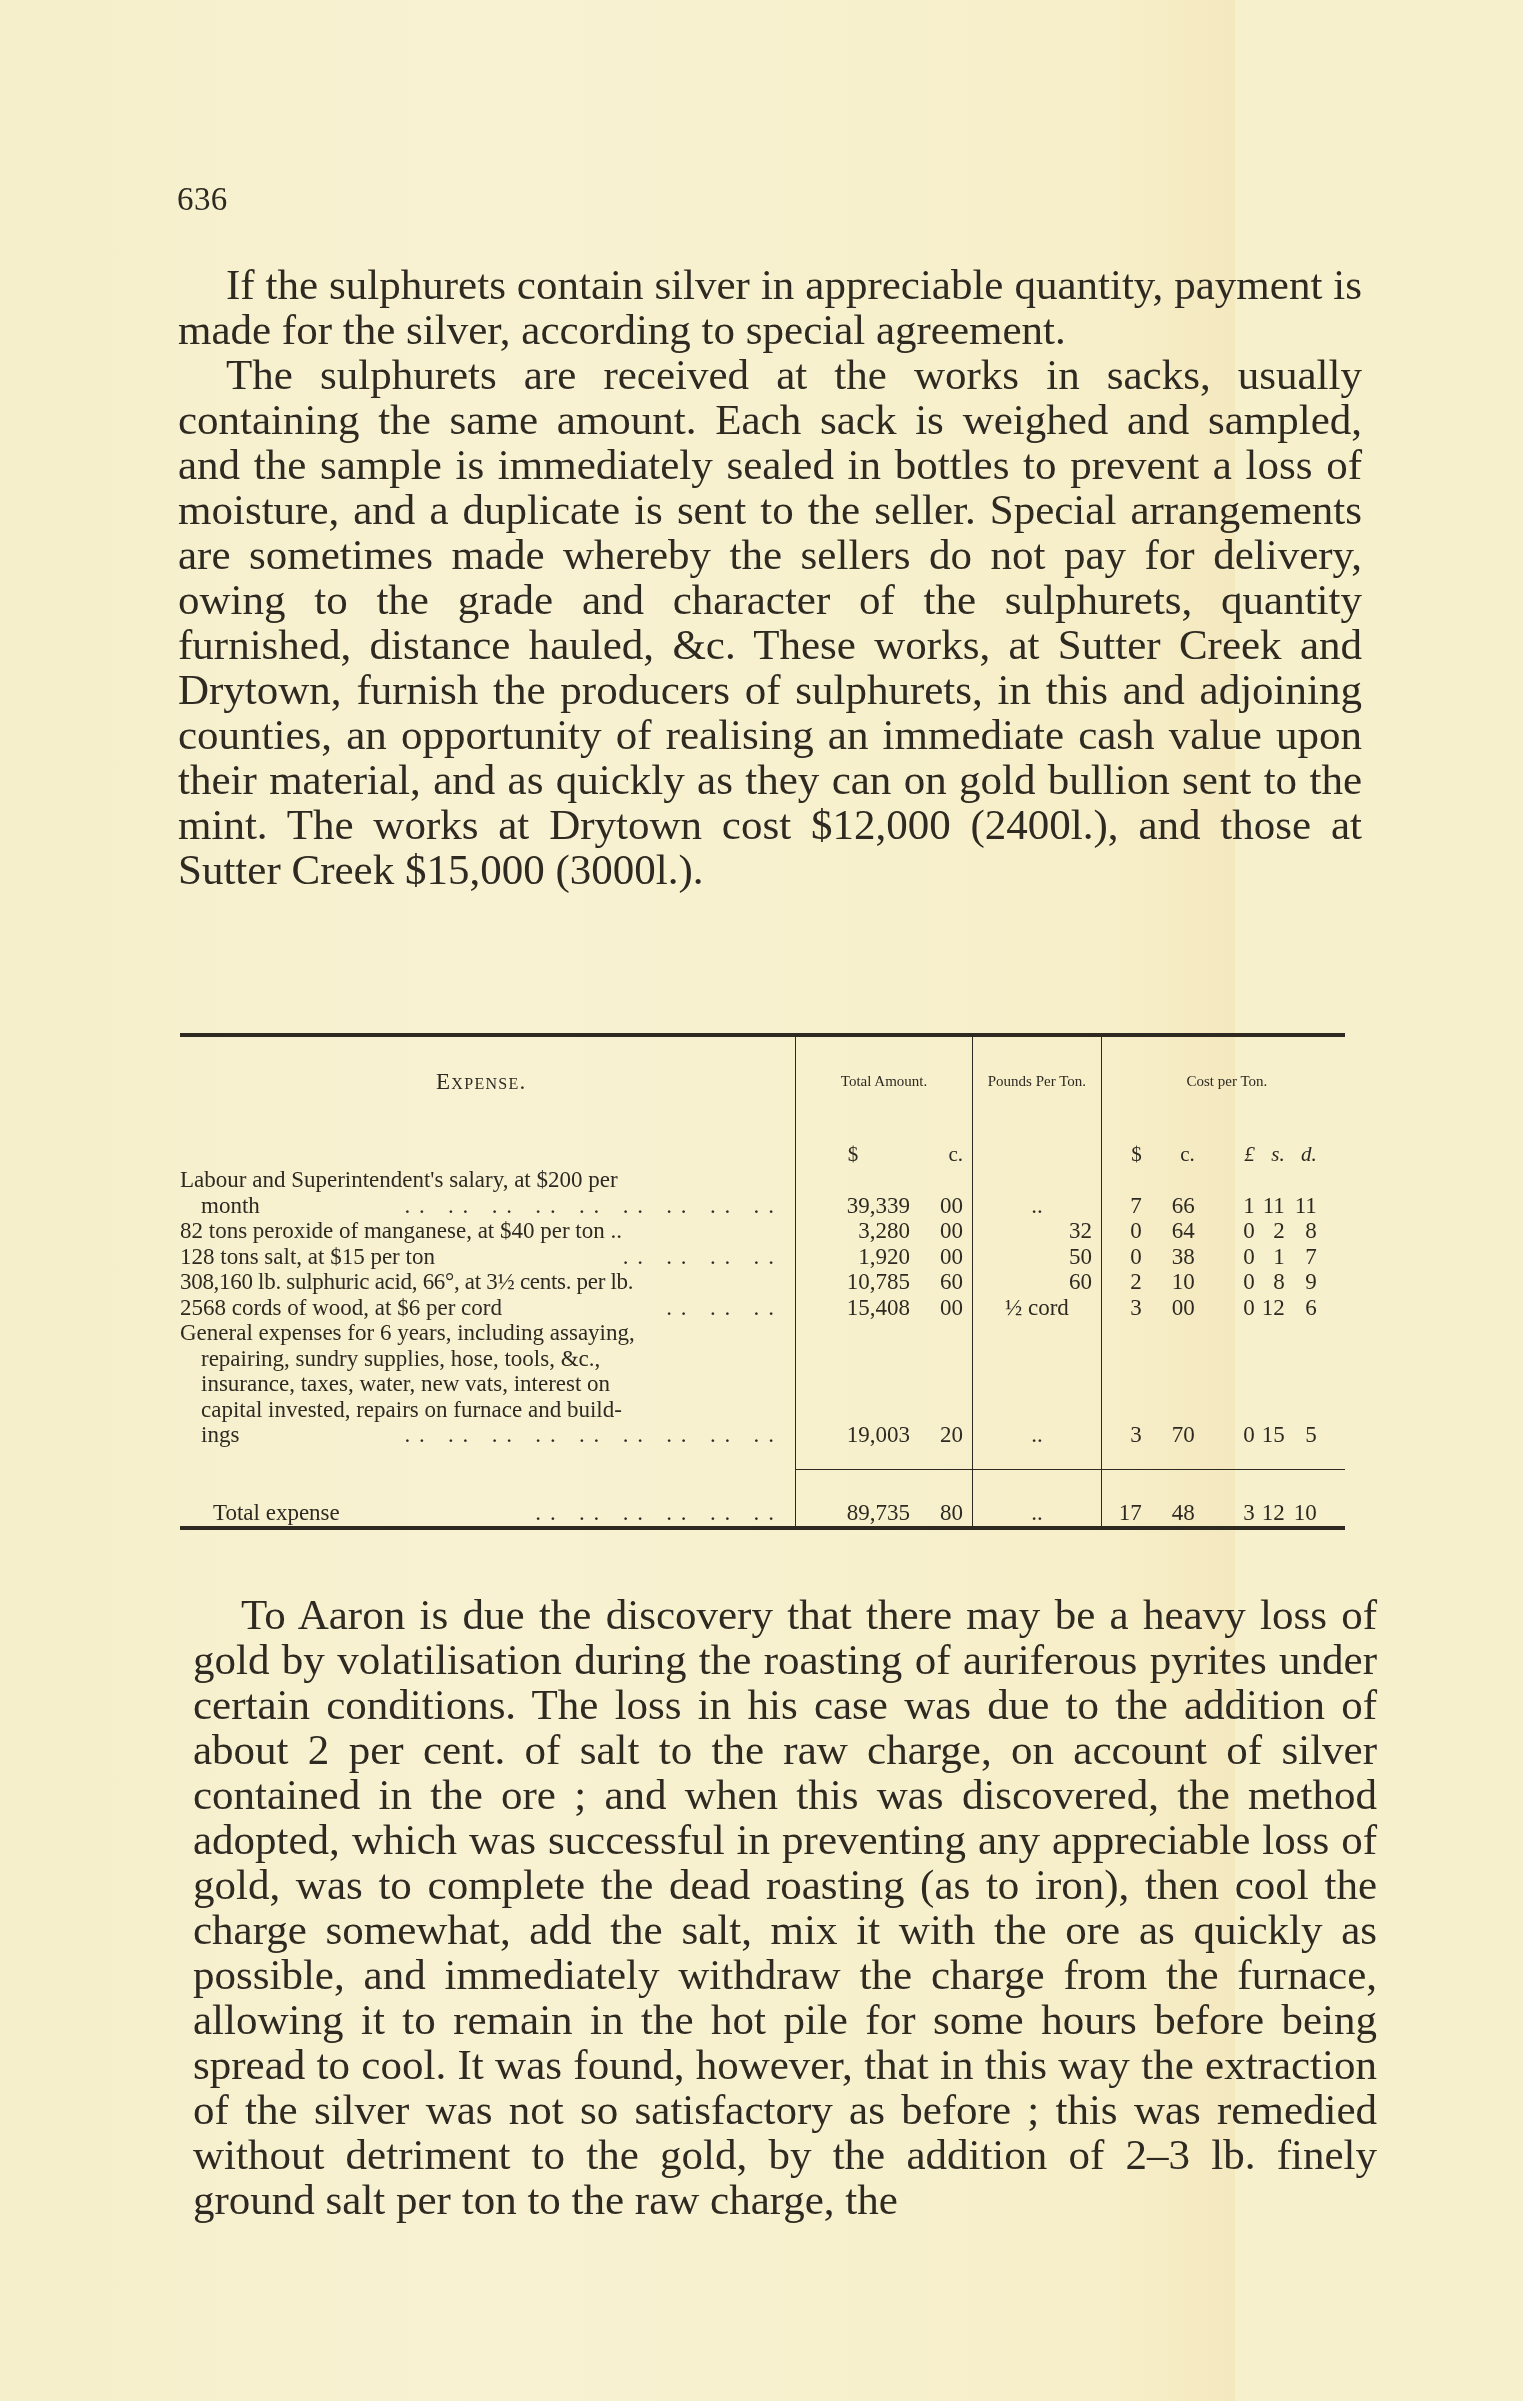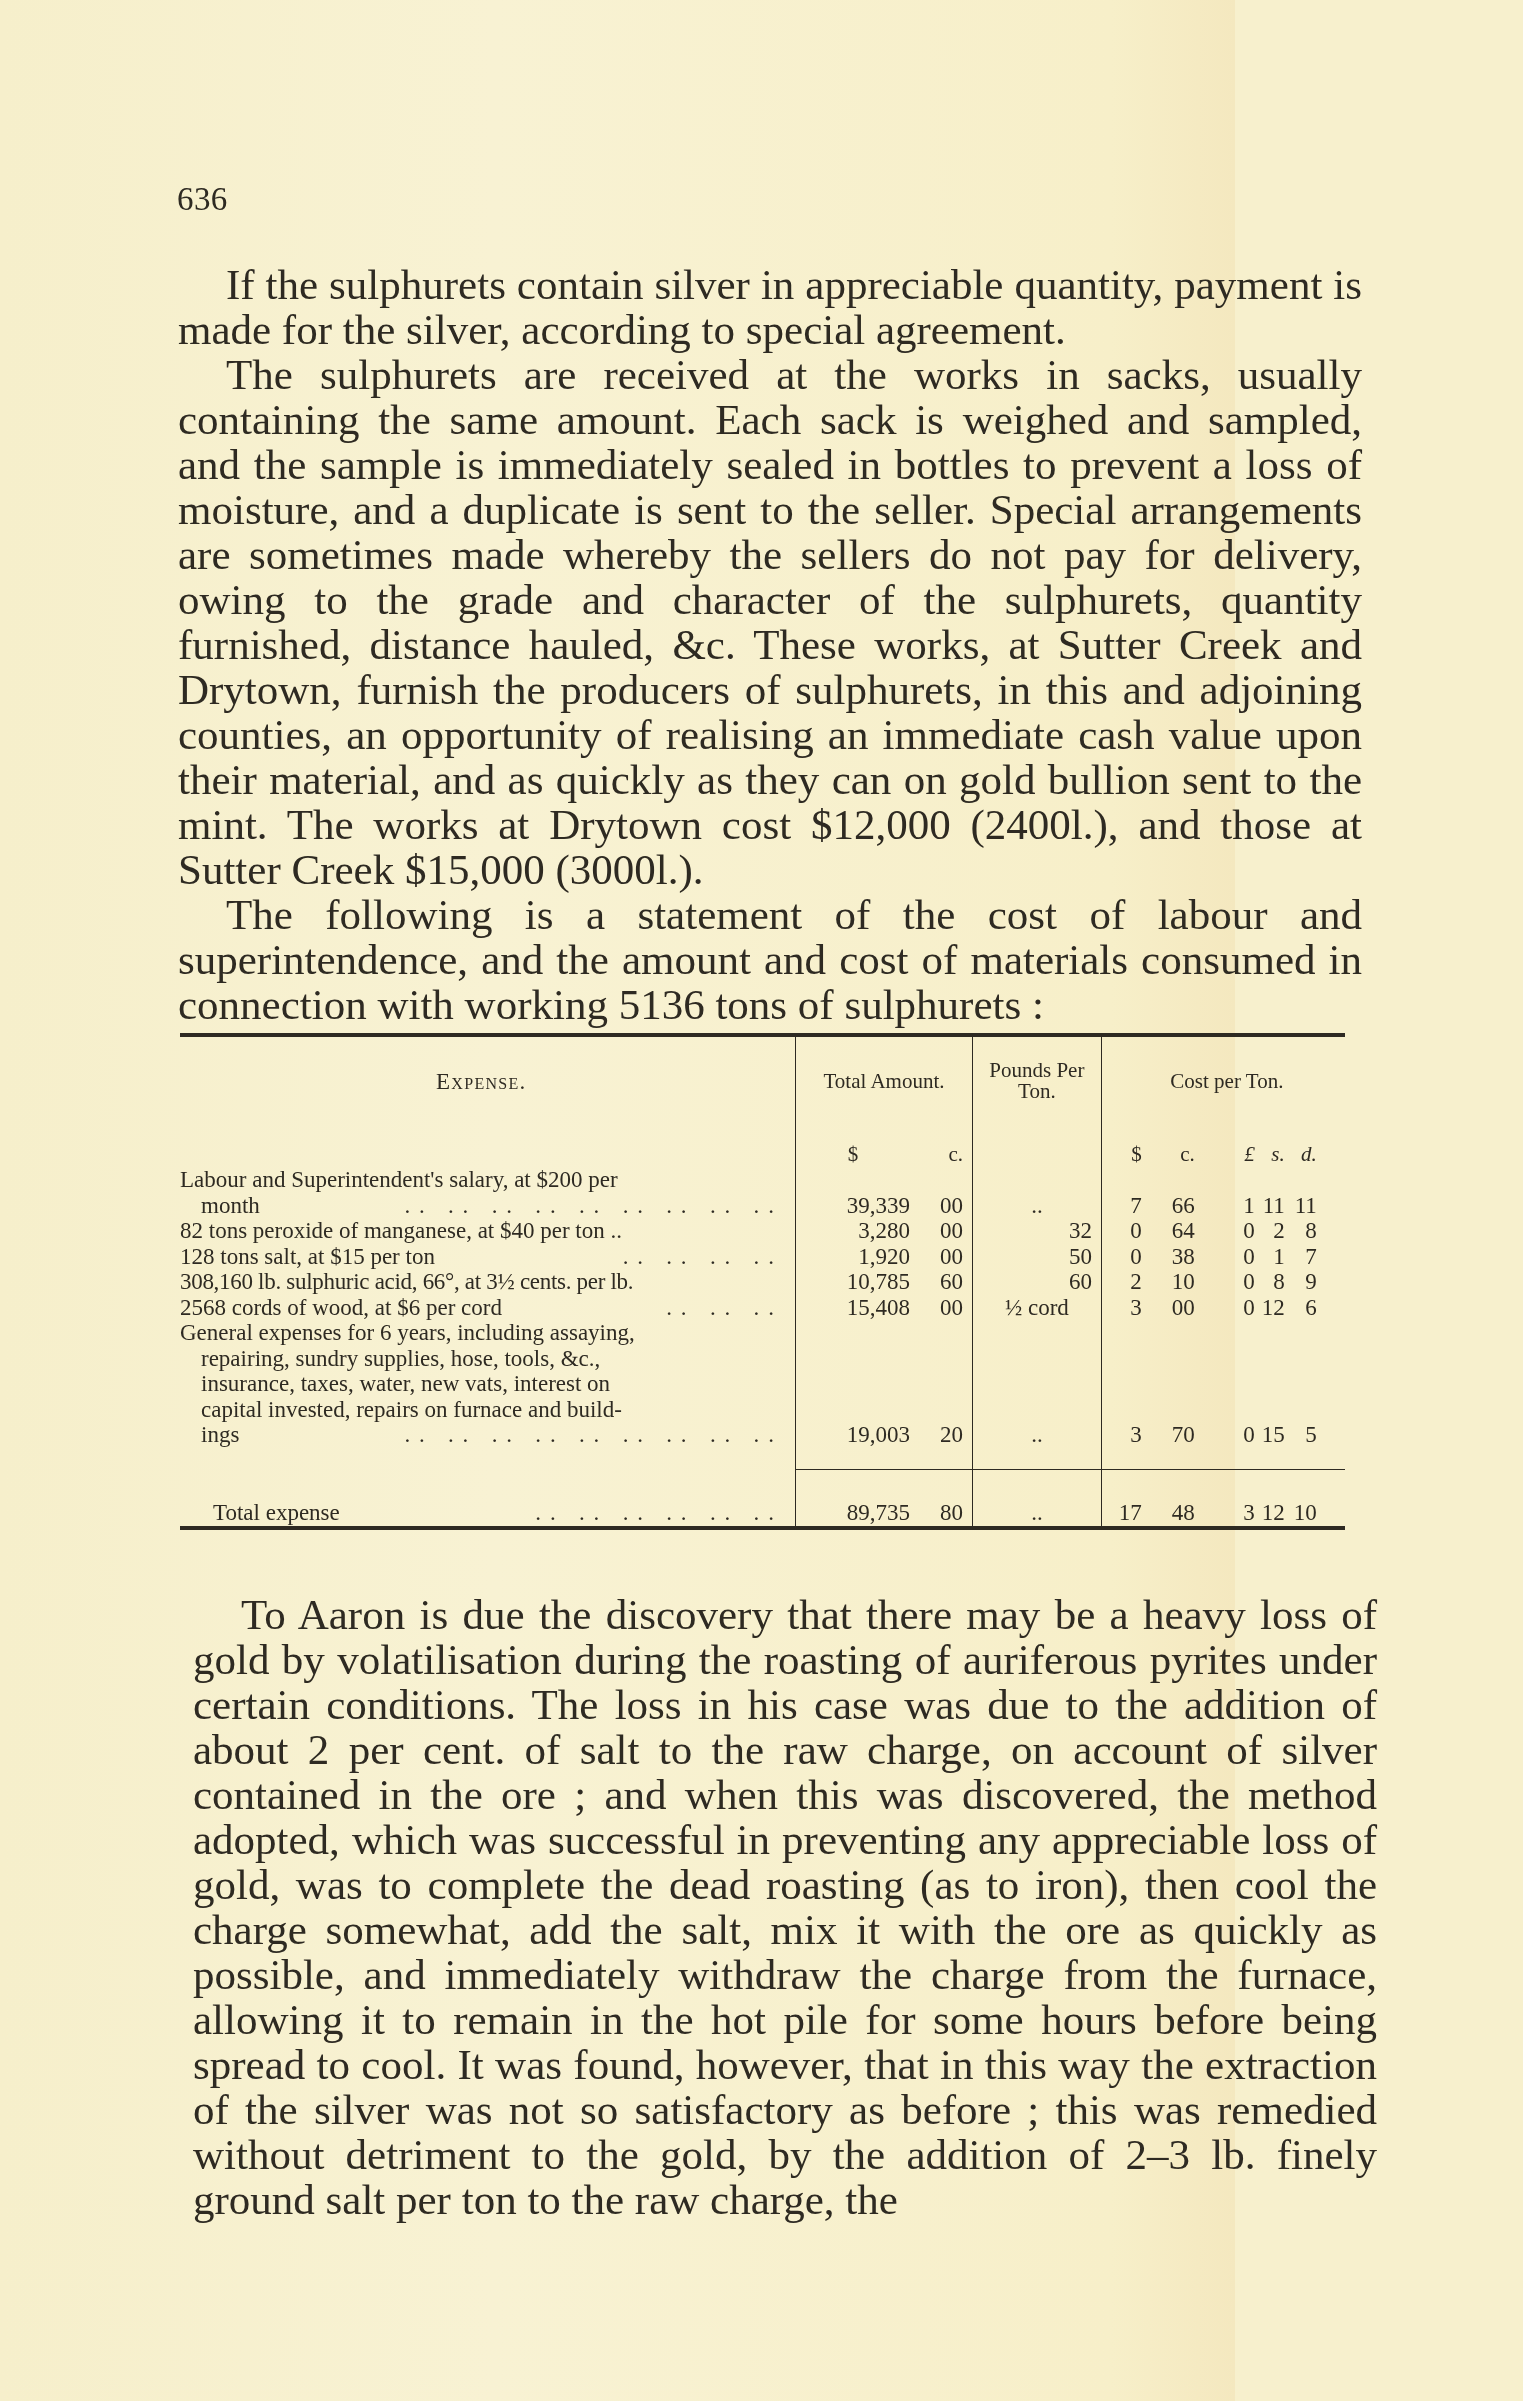--- a/index.html
+++ b/index.html
@@ -27,21 +27,21 @@
 
   
   .tbl-wrap { position: absolute; left: 180px; top: 1033px; width: 1165px; }
   .rule-thick { height: 4.4px; background: #2e2a22; }
   table.cost { width: 100%; border-collapse: collapse; font-size: 23px; line-height: 25.5px; }
   table.cost td, table.cost th { padding: 0; vertical-align: bottom; font-weight: normal; }
   .col-exp { width: 615px; }
   .col-total { width: 176px; border-left: 1.3px solid #2e2a22; }
   .col-lbs { width: 119px; border-left: 1.3px solid #2e2a22; }
   .col-cost { border-left: 1.3px solid #2e2a22; }
-  th.hdr { height: 88px; vertical-align: middle; text-align: center; font-size: 21px; line-height: 21px; }
+  th.hdr { height: 88px; vertical-align: middle; text-align: center; font-size: 15px; line-height: 21px; }
   th.hdr-expense { font-variant: small-caps; letter-spacing: 1.3px; font-size: 23px; }
   .sub { display: flex; justify-content: space-between; }
   .units td { height: 42px; font-size: 21px; vertical-align: middle; }
   .num { display: inline-block; text-align: right; }
   .c1 { width: 114px; } .c2 { width: 53px; }
   .d1 { width: 40px; } .d2 { width: 53px; }
   .l1 { width: 60px; } .l2 { width: 30px; } .l3 { width: 32px; }
   .exp-text { text-align: justify; padding-right: 12.3px; }
   .exp-cont { padding-left: 21px; }
   .dots { letter-spacing: 8.8px; }
@@ -57,21 +57,20 @@
 
 <div class="page">
 
   <div class="running-head">
     <span class="folio">636</span>
   </div>
 
   <div class="body-text para-block-1">
     <p>If the sulphurets contain silver in appreciable quantity, payment is made for the silver, according to special agreement.</p>
     <p>The sulphurets are received at the works in sacks, usually containing the same amount. Each sack is weighed and sampled, and the sample is immediately sealed in bottles to prevent a loss of moisture, and a duplicate is sent to the seller. Special arrangements are sometimes made whereby the sellers do not pay for delivery, owing to the grade and character of the sulphurets, quantity furnished, distance hauled, &amp;c. These works, at Sutter Creek and Drytown, furnish the producers of sulphurets, in this and adjoining counties, an opportunity of realising an immediate cash value upon their material, and as quickly as they can on gold bullion sent to the mint. The works at Drytown cost $12,000 (2400l.), and those at Sutter Creek $15,000 (3000l.).</p>
-    <p>The following is a statement of the cost of labour and superintendence, and the amount and cost of materials consumed in connection with working 5136 tons of sulphurets :</p>
   </div>
 
   <div class="tbl-wrap">
     <div class="rule-thick"></div>
     <table class="cost">
       <tbody>
           <tr>
         <th class="hdr hdr-expense col-exp">
           <div class="hdr-rule" style="height:88px;display:flex;align-items:center;justify-content:center;margin-right:12.3px;">Expense.</div>
         </th>

